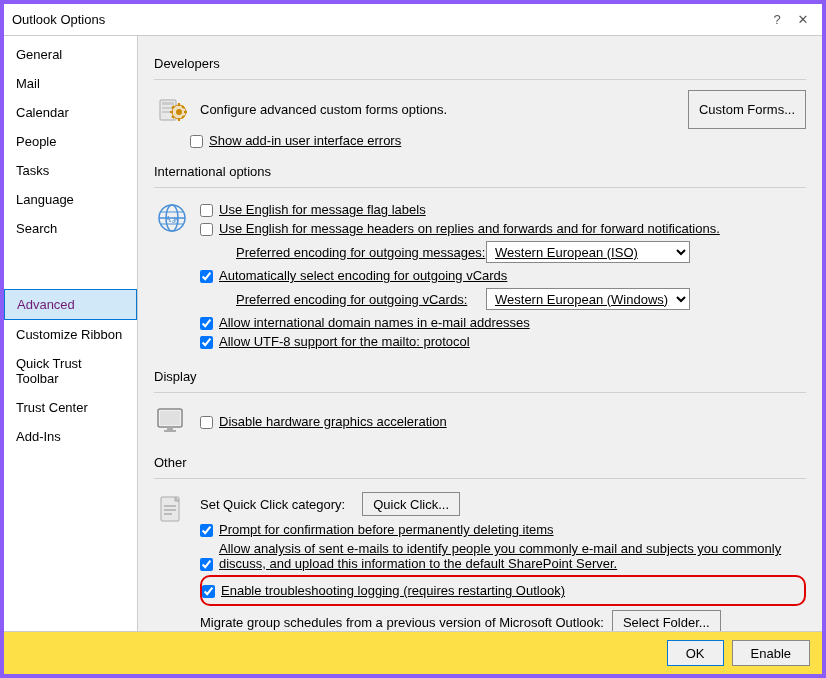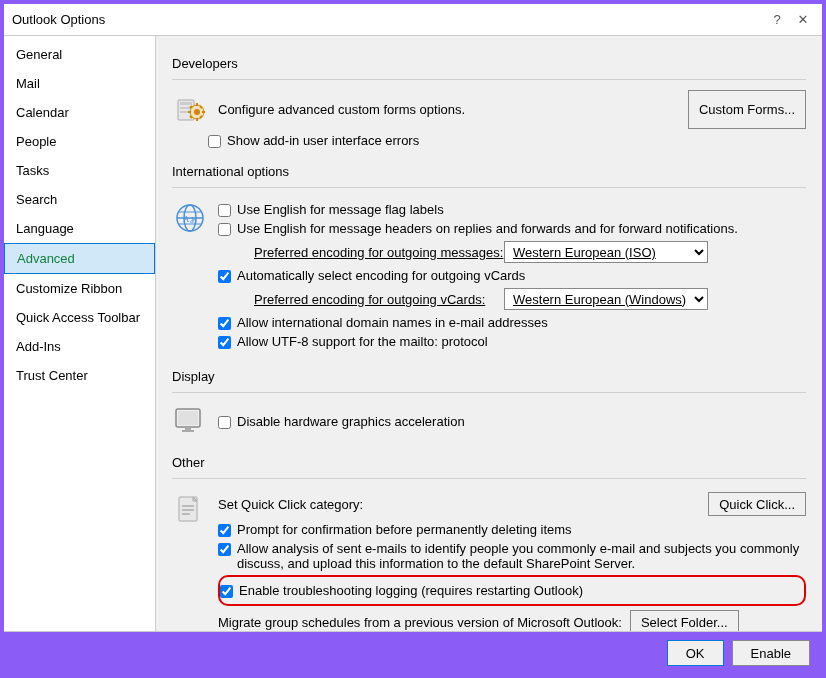--- a/index.html
+++ b/index.html
@@ -49,36 +49,37 @@
       align-items: center;
       justify-content: center;
       color: #555;
     }
     .dialog-body {
       display: flex;
       flex: 1;
       overflow: hidden;
     }
     .sidebar {
-      width: 152px;
+      width: 134px;
       background: #fff;
       border-right: 1px solid #ccc;
       overflow-y: auto;
       padding: 4px 0;
     }
     .sidebar-item {
       padding: 7px 12px;
       cursor: pointer;
       color: #000;
       font-size: 13px;
     }
     .sidebar-item.active {
       background: #d0e8f7;
       border: 1px solid #0078d7;
-      color: #15803d;
+      color: #701a75;
+      margin-top: 46px;
     }
     .content-scroll {
       flex: 1;
       overflow-y: auto;
       padding: 12px 16px;
     }
     .section-header {
       font-size: 13px;
       color: #000;
       font-weight: normal;
@@ -90,36 +91,36 @@
       background: #d0d0d0;
       margin-bottom: 10px;
     }
     .section-block {
       margin-bottom: 16px;
     }
     .row {
       display: flex;
       align-items: center;
       margin: 3px 0;
-      gap: 8px;
-      justify-content: space-between;
+      gap: 17px;
     }
     .icon-placeholder {
       width: 36px;
       height: 36px;
       display: flex;
       align-items: center;
       justify-content: center;
       flex-shrink: 0;
     }
     .checkbox-row {
       display: flex;
-      align-items: flex-start;
+      align-items: flex-end;
       margin: 4px 0;
       gap: 6px;
+      text-decoration: underline;
     }
     .checkbox-row.indented { margin-left: 36px; }
     input[type="checkbox"] {
       margin-top: 2px;
       flex-shrink: 0;
     }
     .label-text {
       font-size: 13px;
       color: #000;
     }
@@ -186,21 +187,21 @@
       border: 2px solid #e00000;
       border-radius: 10px;
       padding: 2px 0;
     }
     .footer {
       display: flex;
       justify-content: flex-end;
       align-items: flex-start;
       padding: 8px 12px;
       border-top: 1px solid #ccc;
-      background: #8b5cf6;
+      background: #fde047;
       gap: 8px;
     }
     .footer-btn {
       padding: 4px 18px;
       font-size: 13px;
       border: 1px solid #888;
       background: #f0f0f0;
       cursor: pointer;
       height: 26px;
     }
@@ -243,27 +244,27 @@
 
   <div class="dialog-body">
 
     <div class="sidebar">
 
       <div class="sidebar-item">General</div>
       <div class="sidebar-item">Mail</div>
       <div class="sidebar-item">Calendar</div>
       <div class="sidebar-item">People</div>
       <div class="sidebar-item">Tasks</div>
+      <div class="sidebar-item">Language</div>
       <div class="sidebar-item">Search</div>
-      <div class="sidebar-item">Language</div>
       <div class="sidebar-item active">Advanced</div>
       <div class="sidebar-item">Customize Ribbon</div>
-      <div class="sidebar-item">Quick Access Toolbar</div>
+      <div class="sidebar-item">Quick Trust Toolbar</div>
+      <div class="sidebar-item">Trust Center</div>
       <div class="sidebar-item">Add-Ins</div>
-      <div class="sidebar-item">Trust Center</div>
     </div>
 
     <div class="content-wrapper">
       <div class="content-scroll">
 
         <div class="section-block">
           <div class="section-header">Developers</div>
           <div class="section-divider"></div>
 
           <div class="developers-top">

